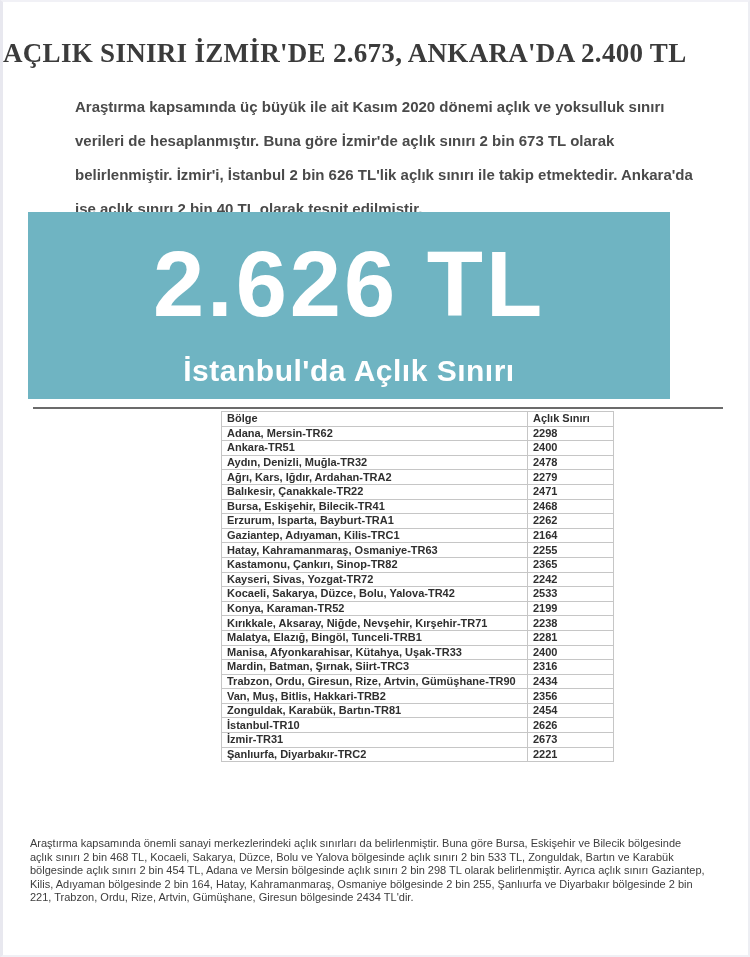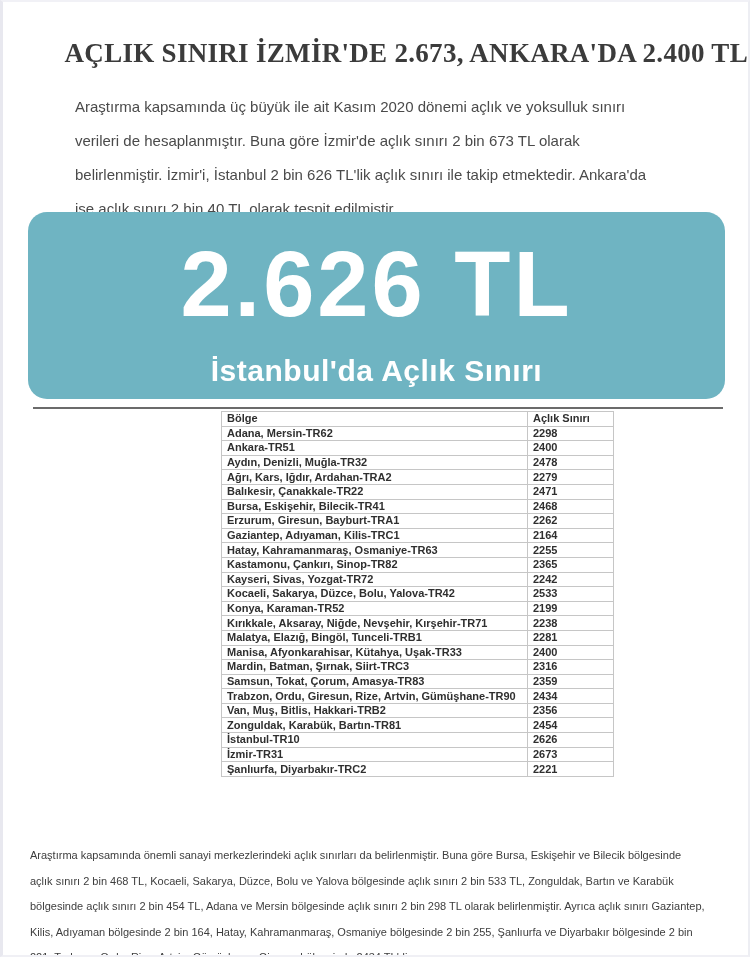--- a/index.html
+++ b/index.html
@@ -10,35 +10,35 @@
     background:#ffffff;
     font-family:"Liberation Sans", sans-serif;
     border-left:3px solid #e8e8ef;
     border-right:2px solid #edeef3;
     border-top:2px solid #f1f1f6;
     border-bottom:2px solid #f0f0f5;
     overflow:hidden;
   }
   .title {
     position:absolute; top:36px; left:0; right:0;
-    text-align:right;
+    text-align:left;
     font-family:"Liberation Serif", serif;
     font-weight:bold; font-size:27px;
     letter-spacing:0.3px;
     color:#3b3b3b;
     white-space:nowrap;
   }
   .intro {
     position:absolute; top:88px; left:72px; width:640px;
     font-size:15px; line-height:34px; color:#4a4a4a;
   }
-  .intro-line { white-space:nowrap; }
+  .intro-line { white-space:nowrap;font-weight:bold; }
   .banner {
-    position:absolute; left:25px; top:210px; width:697px; height:187px;
-    background:#6fb4c2; color:#ffffff; text-align:center;border-radius:19px;
+    position:absolute; left:25px; top:210px; width:642px; height:187px;
+    background:#6fb4c2; color:#ffffff; text-align:center;
   }
   .banner-amount {
     margin-top:26px;
     font-size:92px; font-weight:bold; line-height:1;
     letter-spacing:3px;
   }
   .banner-caption {
     margin-top:24px;
     font-size:30px; font-weight:bold;
     letter-spacing:0.5px;
@@ -59,21 +59,21 @@
     padding:0 5px;
     height:14.6px; line-height:13px;
     white-space:nowrap; overflow:hidden;
   }
   .col-region { width:306px; text-align:left; }
   .col-value  { width:86px;  text-align:left; }
   .footer {
     position:absolute; left:27px; top:835px; width:700px;
     font-size:11px; line-height:13.5px; color:#3d3d3d;
   }
-  .footer-line { white-space:nowrap;margin-top:12px; }
+  .footer-line { white-space:nowrap; }
 </style>
 </head>
 <body>
 
 <div class="page">
 
   <h1 class="title">AÇLIK SINIRI İZMİR'DE 2.673, ANKARA'DA 2.400 TL</h1>
 
   <div class="intro">
     <div class="intro-line">Araştırma kapsamında üç büyük ile ait Kasım 2020 dönemi açlık ve yoksulluk sınırı</div>
@@ -116,21 +116,21 @@
     </tr>
           <tr>
       <td class="col-region">Balıkesir, Çanakkale-TR22</td>
       <td class="col-value">2471</td>
     </tr>
           <tr>
       <td class="col-region">Bursa, Eskişehir, Bilecik-TR41</td>
       <td class="col-value">2468</td>
     </tr>
           <tr>
-      <td class="col-region">Erzurum, Giresun, Bayburt-TRA1</td>
+      <td class="col-region">Erzurum, Isparta, Bayburt-TRA1</td>
       <td class="col-value">2262</td>
     </tr>
           <tr>
       <td class="col-region">Gaziantep, Adıyaman, Kilis-TRC1</td>
       <td class="col-value">2164</td>
     </tr>
           <tr>
       <td class="col-region">Hatay, Kahramanmaraş, Osmaniye-TR63</td>
       <td class="col-value">2255</td>
     </tr>
@@ -158,24 +158,20 @@
       <td class="col-region">Malatya, Elazığ, Bingöl, Tunceli-TRB1</td>
       <td class="col-value">2281</td>
     </tr>
           <tr>
       <td class="col-region">Manisa, Afyonkarahisar, Kütahya, Uşak-TR33</td>
       <td class="col-value">2400</td>
     </tr>
           <tr>
       <td class="col-region">Mardin, Batman, Şırnak, Siirt-TRC3</td>
       <td class="col-value">2316</td>
-    </tr>
-          <tr>
-      <td class="col-region">Samsun, Tokat, Çorum, Amasya-TR83</td>
-      <td class="col-value">2359</td>
     </tr>
           <tr>
       <td class="col-region">Trabzon, Ordu, Giresun, Rize, Artvin, Gümüşhane-TR90</td>
       <td class="col-value">2434</td>
     </tr>
           <tr>
       <td class="col-region">Van, Muş, Bitlis, Hakkari-TRB2</td>
       <td class="col-value">2356</td>
     </tr>
           <tr>

